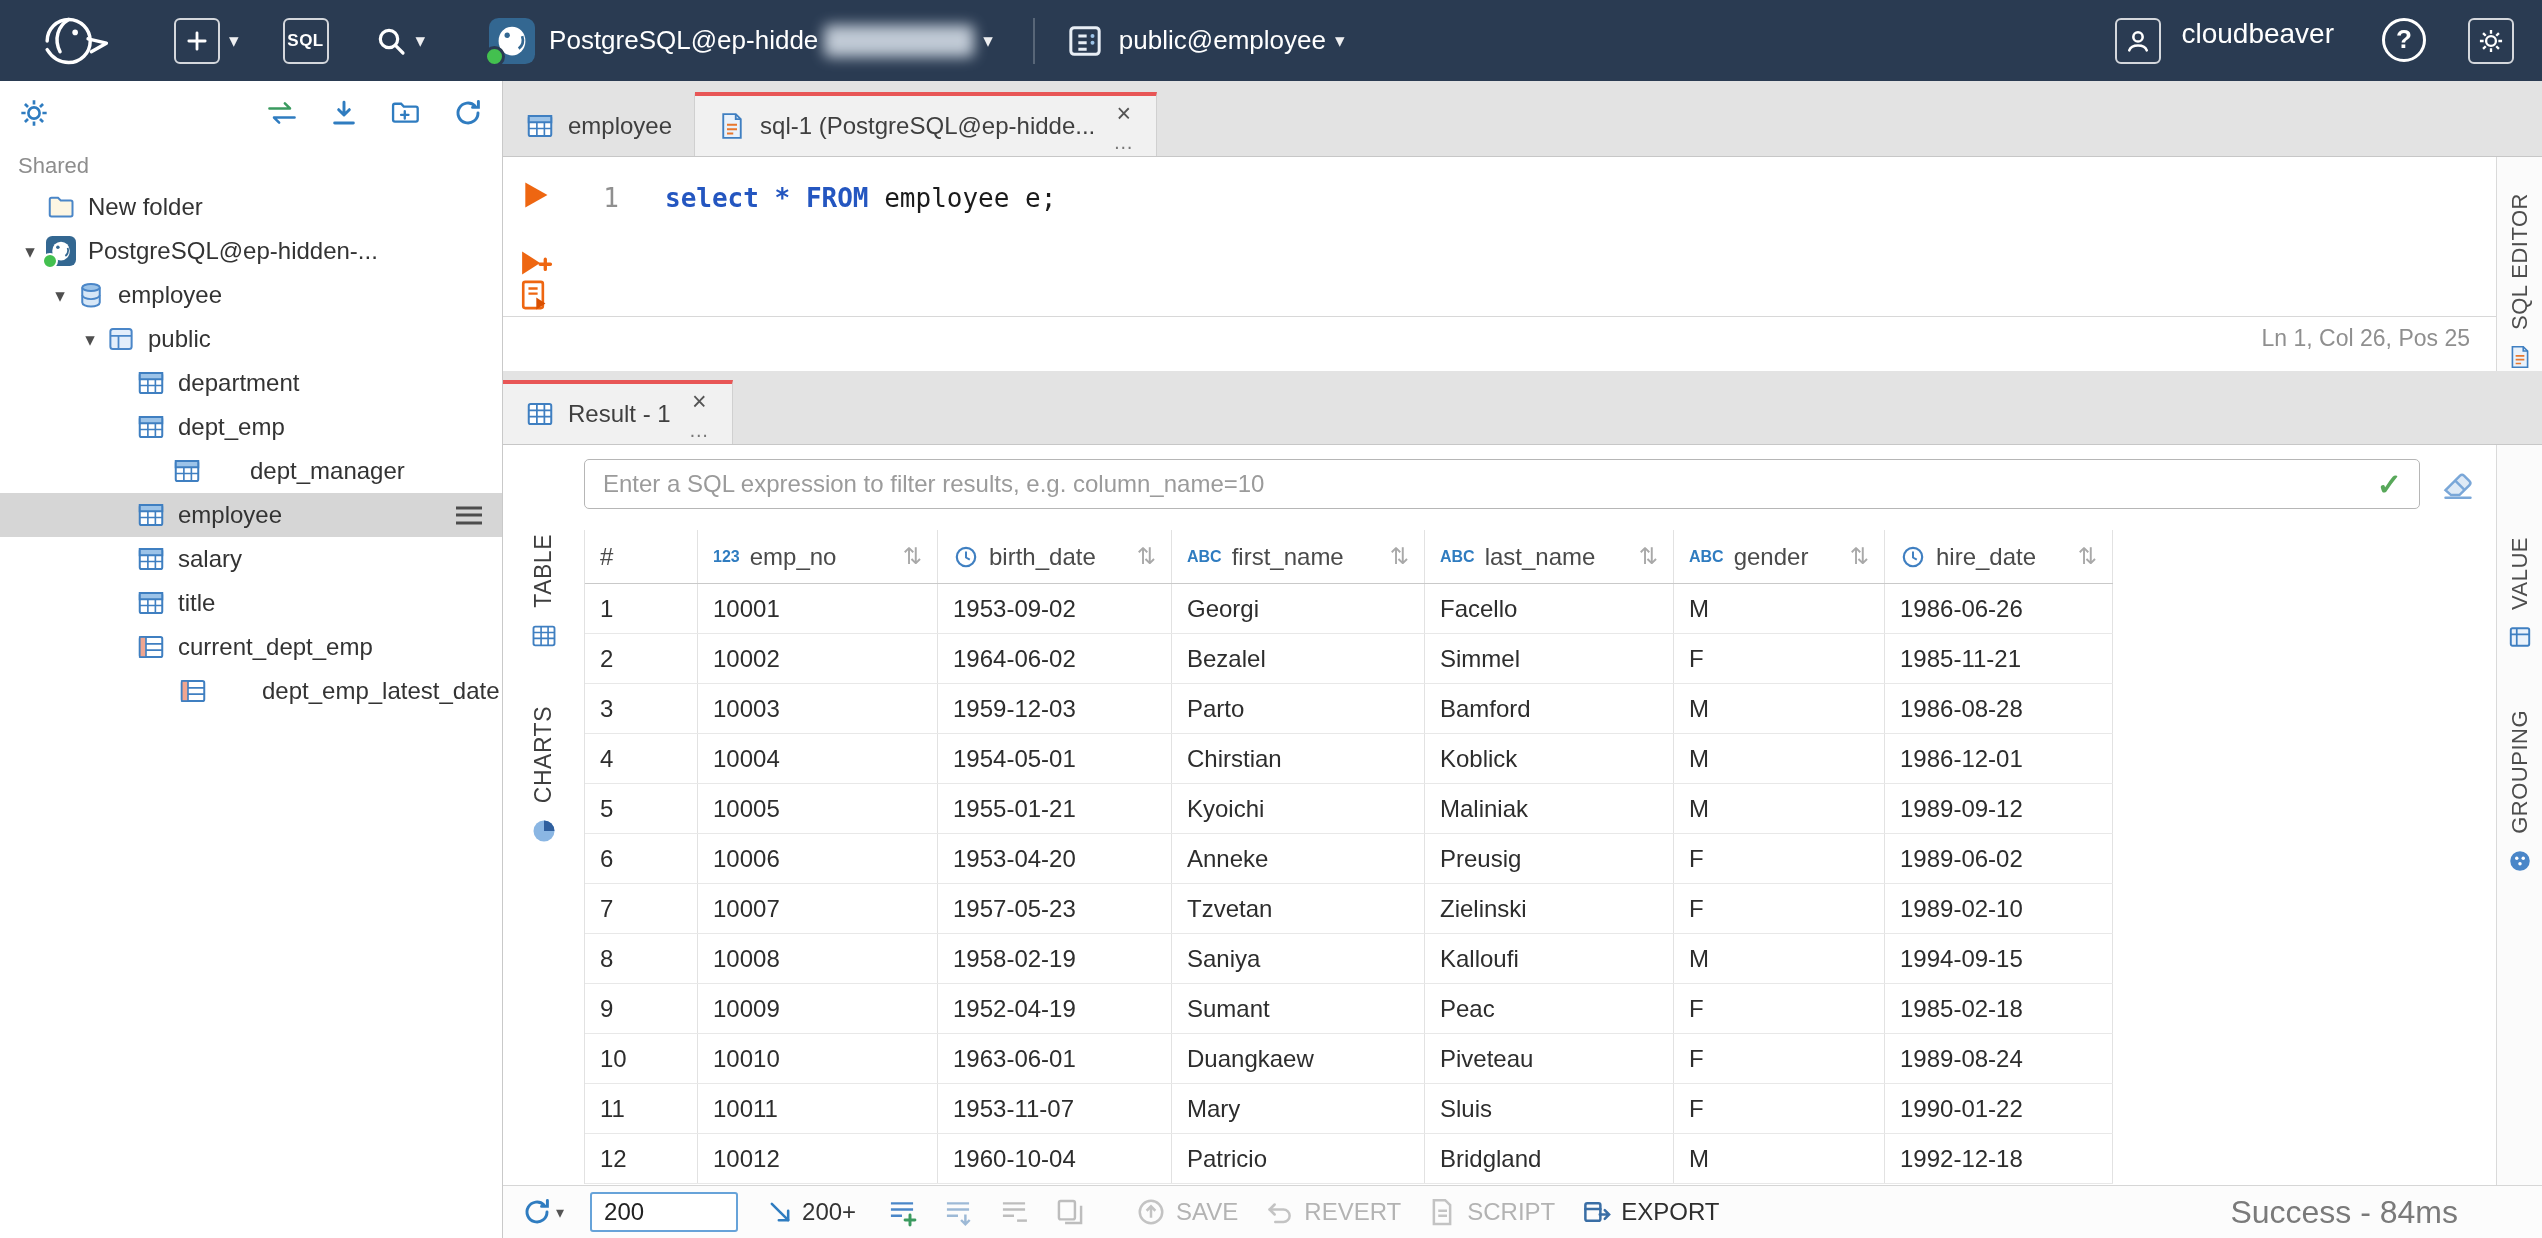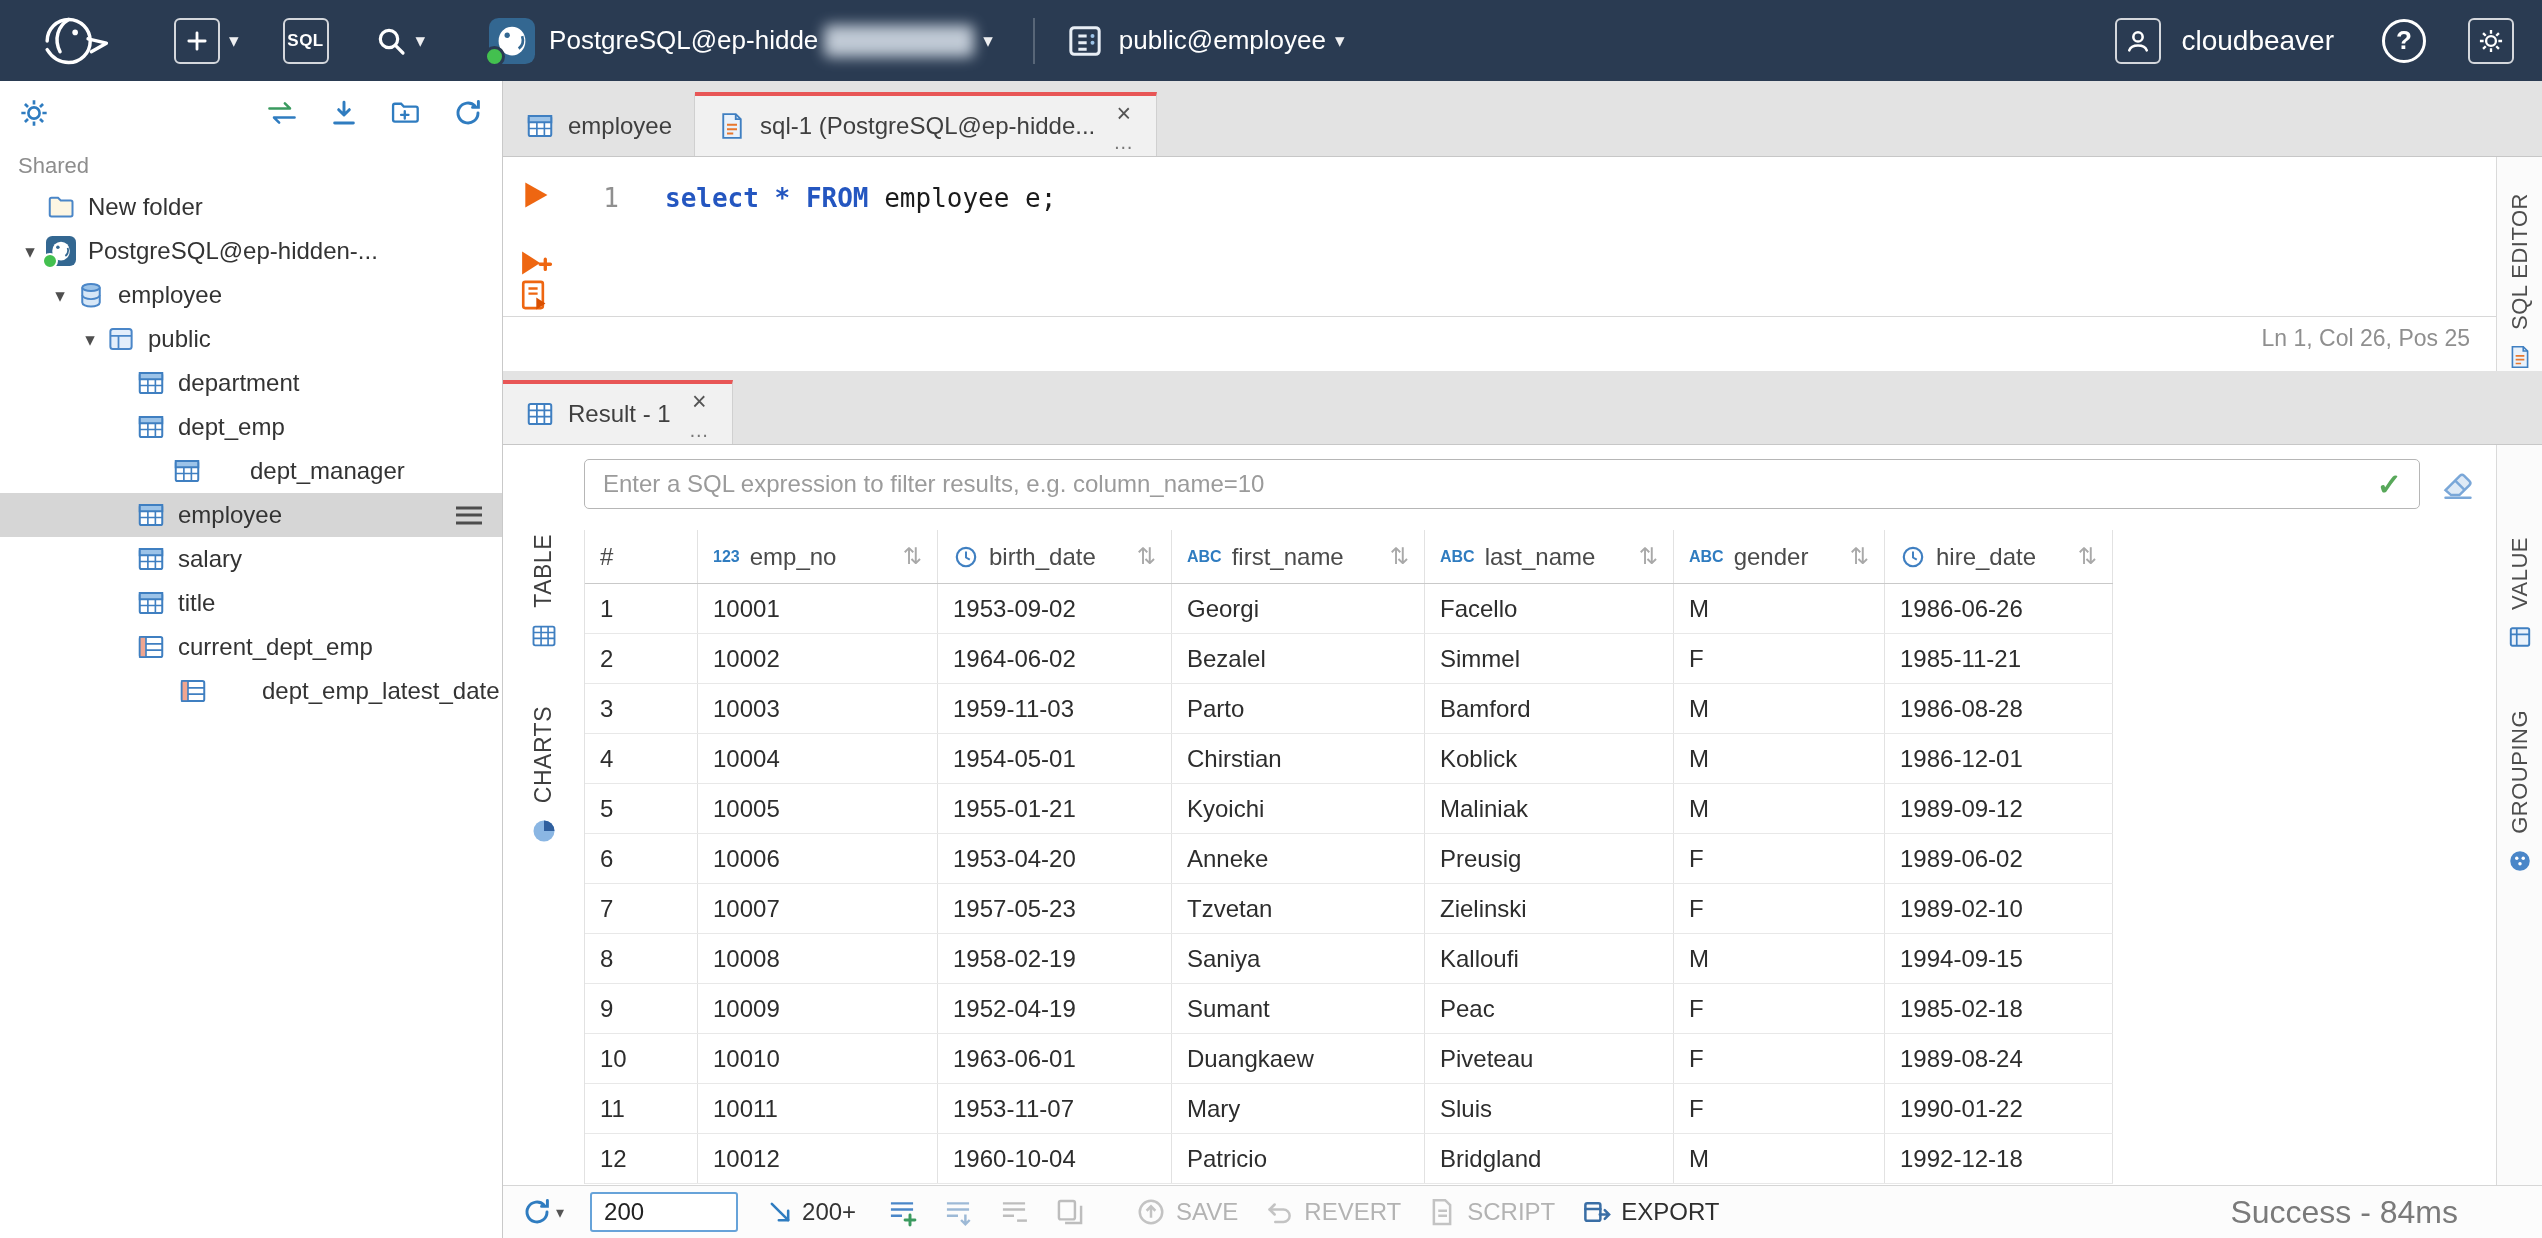--- a/index.html
+++ b/index.html
@@ -19,21 +19,21 @@
   .sql-text{font-size:17px;font-weight:bold;letter-spacing:.5px}
   .chev{font-size:19px;margin-left:9px;opacity:.92}
   .search-ic{width:32px;height:32px;color:#fff}
   .chip{display:flex;align-items:center;font-size:26px;cursor:pointer}
   .chip .label{margin-left:14px;white-space:nowrap}
   .pgwrap{position:relative;width:46px;height:46px;flex:none}
   .pgwrap::after{content:"";position:absolute;left:-5px;bottom:-3px;width:15px;height:15px;border-radius:50%;background:#43c04f;border:3px solid #2a3b52}
   .redacted{display:inline-block;width:150px;height:32px;margin-left:6px;border-radius:5px;background:#c9d2dd;filter:blur(7px);opacity:.95}
   .vsep{width:2px;height:46px;background:rgba(255,255,255,.22);margin-left:40px}
   .objic{width:40px;height:40px}
-  .tb-right{margin-left:auto;display:flex;align-items:center}
+  .tb-right{margin-left:auto;display:flex;}
   .brand{font-size:28px;margin-left:20px}
   .help-circle{width:44px;height:44px;border:3px solid #fff;border-radius:50%;display:flex;align-items:center;justify-content:center;font-size:26px;font-weight:bold;margin-left:48px;cursor:pointer}
   .ml-plus{margin-left:56px}.ml-sql{margin-left:44px}.ml-search{margin-left:46px}.ml-conn{margin-left:64px}.ml-schema{margin-left:30px}.ml-gear{margin-left:42px}
 
   
   .sidebar{position:absolute;top:81px;left:0;width:503px;bottom:0;background:#fff;border-right:1px solid #c9c9c9}
   .side-toolbar{height:64px;display:flex;align-items:center;padding:0 18px}
   .sicon{width:32px;height:32px;color:#2f7cc0;cursor:pointer;flex:none}
   .st-right{margin-left:auto;display:flex;align-items:center}
   .st-right .sicon{margin-left:30px}
@@ -557,21 +557,21 @@
                 <div class="gcell c1">10002</div>
                 <div class="gcell c2">1964-06-02</div>
                 <div class="gcell c3">Bezalel</div>
                 <div class="gcell c4">Simmel</div>
                 <div class="gcell c5">F</div>
                 <div class="gcell c6">1985-11-21</div>
               </div>
               <div class="grow">
                 <div class="gcell c0">3</div>
                 <div class="gcell c1">10003</div>
-                <div class="gcell c2">1959-11-03</div>
+                <div class="gcell c2">1959-12-03</div>
                 <div class="gcell c3">Parto</div>
                 <div class="gcell c4">Bamford</div>
                 <div class="gcell c5">M</div>
                 <div class="gcell c6">1986-08-28</div>
               </div>
               <div class="grow">
                 <div class="gcell c0">4</div>
                 <div class="gcell c1">10004</div>
                 <div class="gcell c2">1954-05-01</div>
                 <div class="gcell c3">Chirstian</div>

